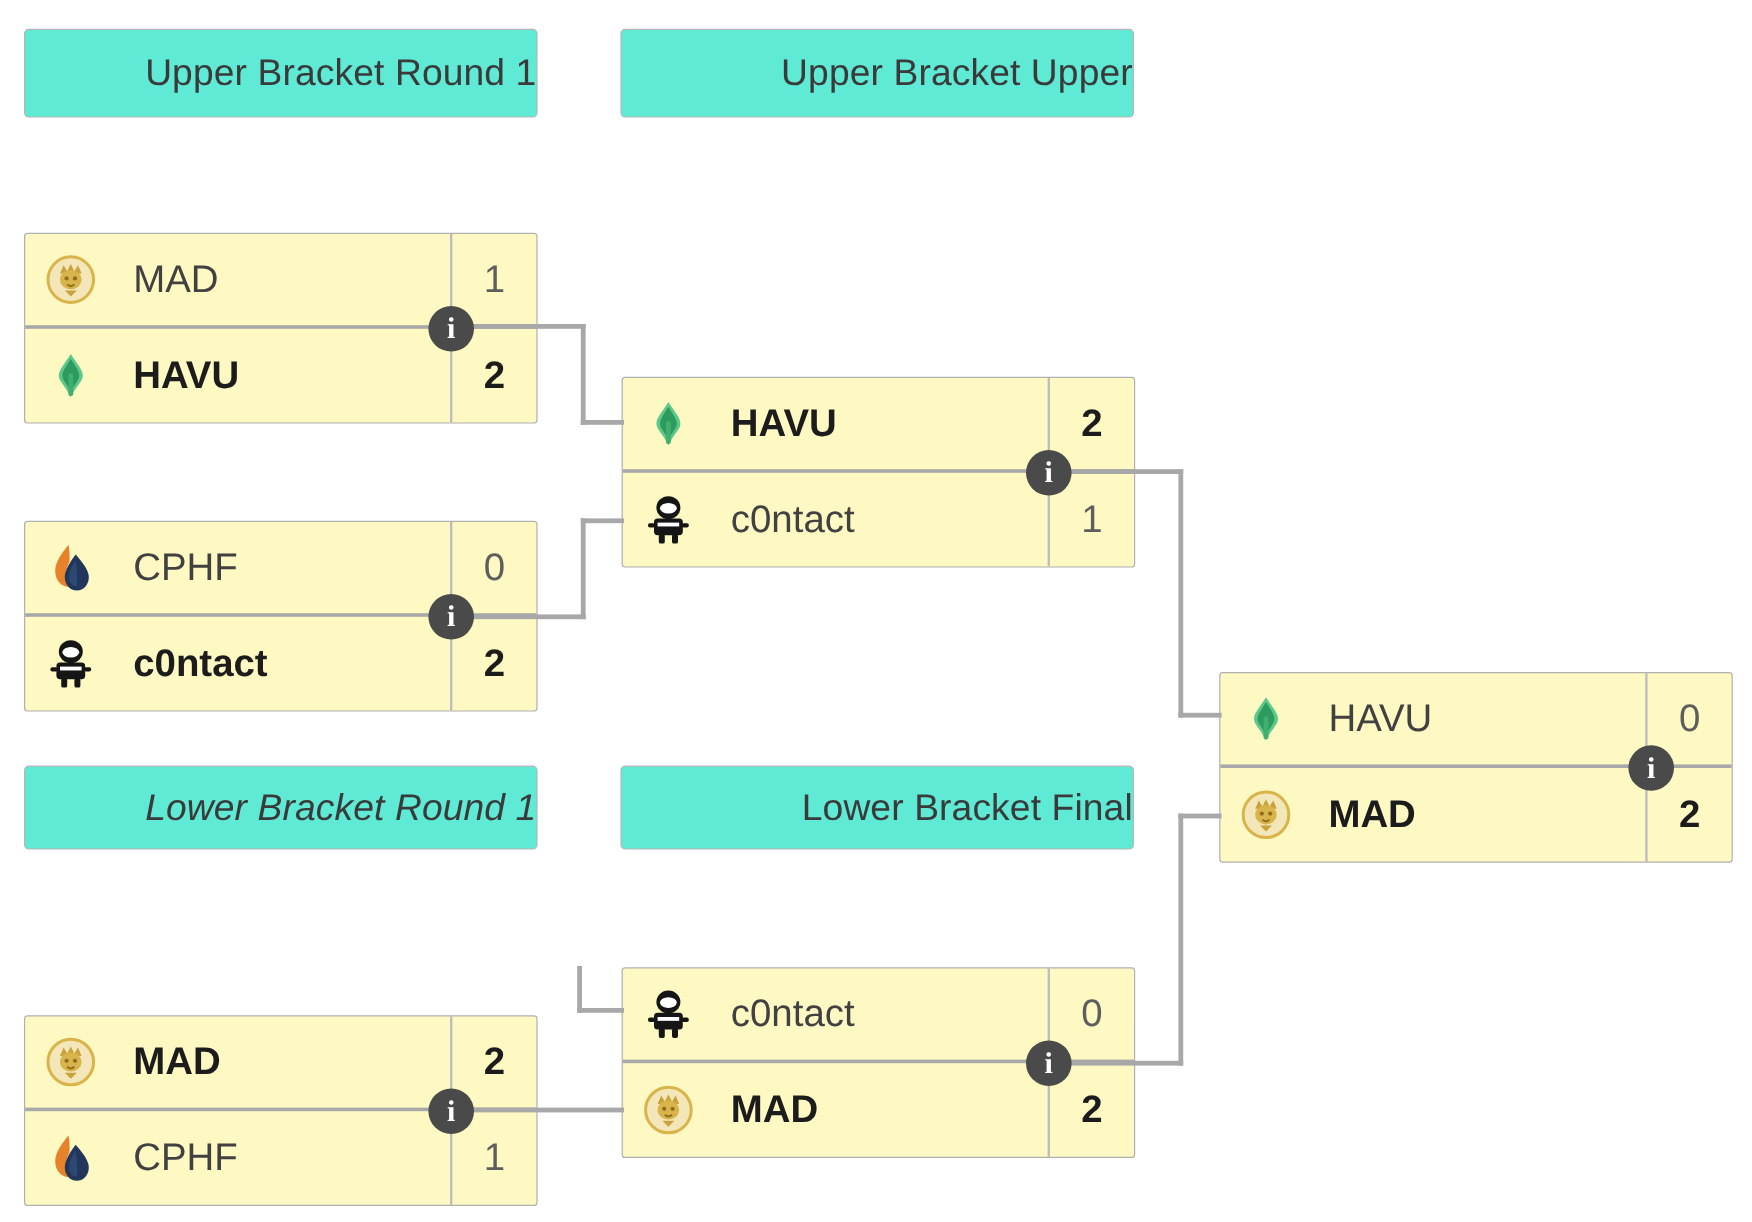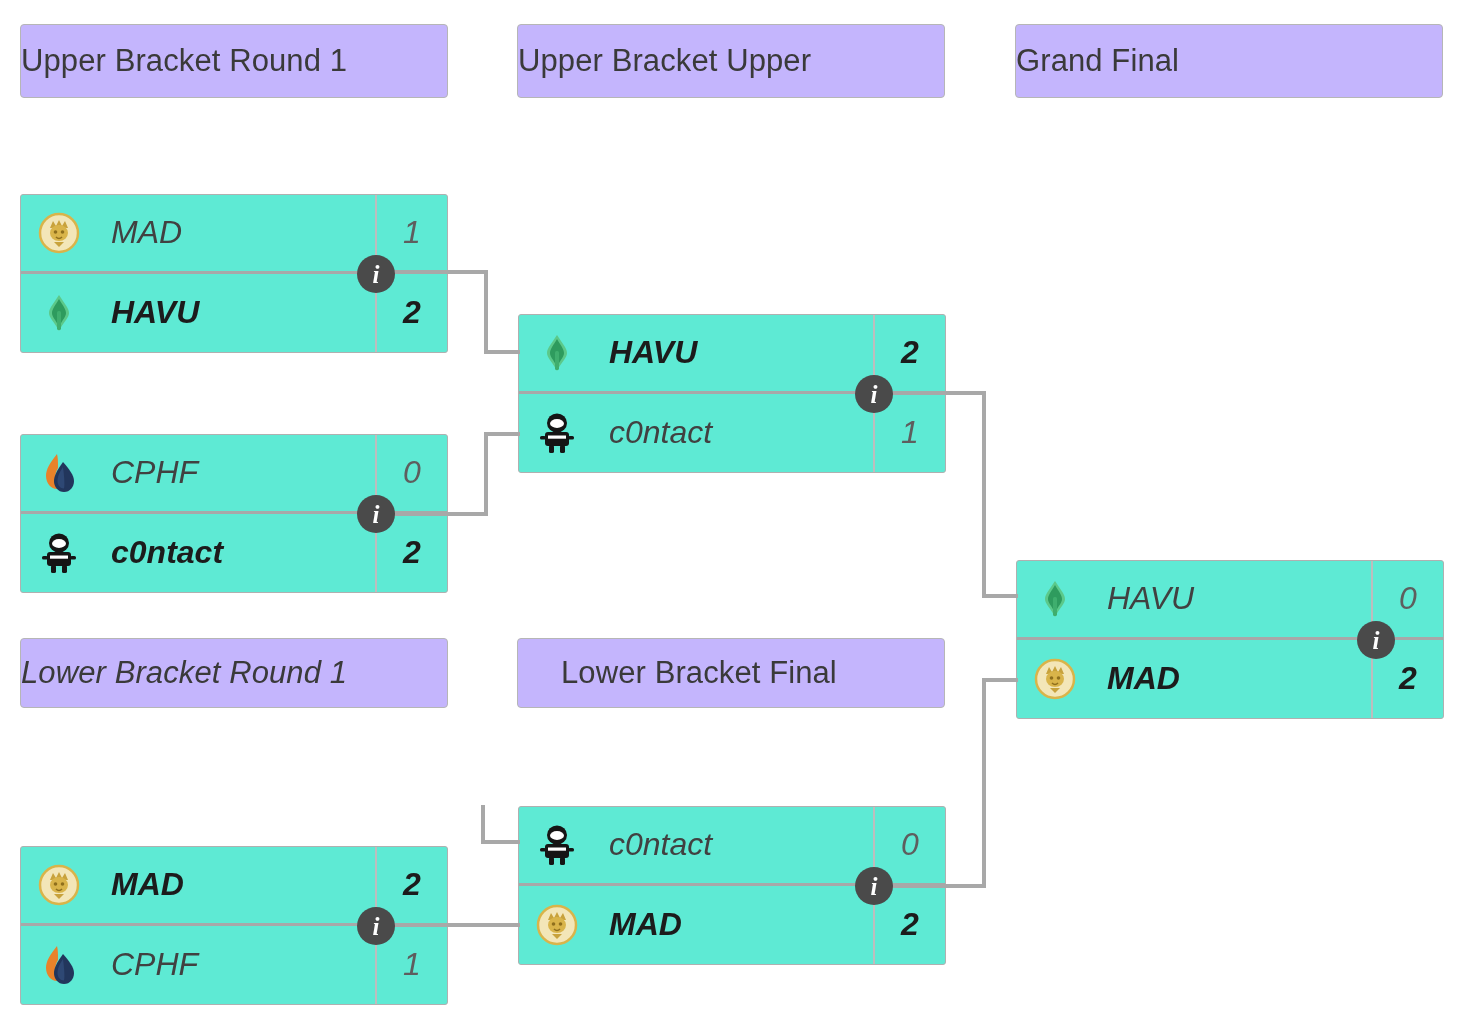--- a/index.html
+++ b/index.html
@@ -18,42 +18,41 @@
     position: relative;
     width: 1460px;
     height: 1018px;
     overflow: hidden;
   }
 
   
   .round-header {
     position: absolute;
     box-sizing: border-box;
-    background: #c4b5fd;
+    background: #5eead4;
     border: 1px solid #b6b6b6;
     border-radius: 4px;
     display: flex;
     align-items: center;
-    justify-content: flex-start;
+    justify-content: flex-end;
     color: #3a3a3a;
     font-size: 31px;
     font-weight: 400;
     letter-spacing: 0.1px;
     white-space: nowrap;
   }
 
   
   .match {
     position: absolute;
     box-sizing: border-box;
-    background: #5eead4;
+    background: #fef9c3;
     border: 1px solid #b0b0b0;
     border-radius: 3px;
     overflow: visible;
-    font-style: italic;
   }
   .match-row {
     position: relative;
     box-sizing: border-box;
     display: flex;
     align-items: center;
     height: 50%;
     width: 100%;
   }
   .match-row.top {
@@ -139,23 +138,20 @@
 <div id="bracket">
 
   <div class="round-header" style="left:20px; top:24px; width:428px; height:74px;">
     <span>Upper Bracket Round 1</span>
   </div>
 
   <div class="round-header" style="left:517px; top:24px; width:428px; height:74px;">
     <span>Upper Bracket Upper</span>
   </div>
 
-  <div class="round-header" style="left:1015px; top:24px; width:428px; height:74px;">
-    <span>Grand Final</span>
-  </div>
 
   <div class="round-header" style="left:20px; top:638px; width:428px; height:70px;font-style:italic;">
     <span>Lower Bracket Round 1</span>
   </div>
 
   <div class="round-header" style="left:517px; top:638px; width:428px; height:70px;padding-left:43px;">
     <span>Lower Bracket Final</span>
   </div>
 
   <div class="conn h" style="left:375px; top:270px; width:113px;"></div>

